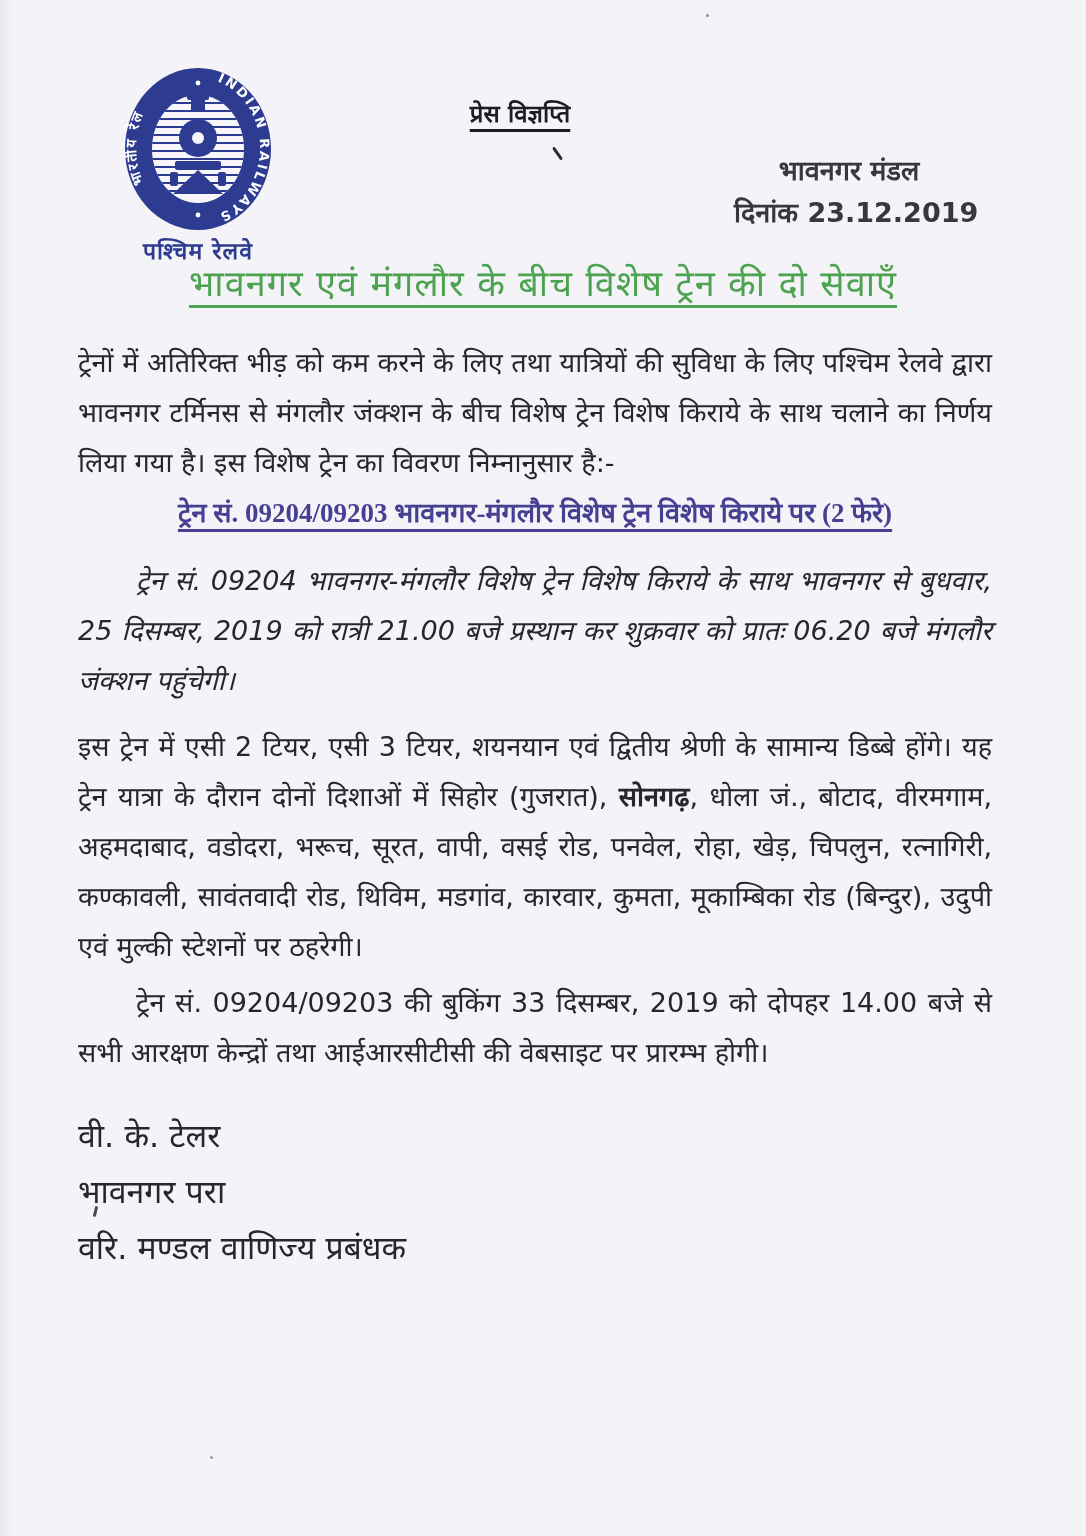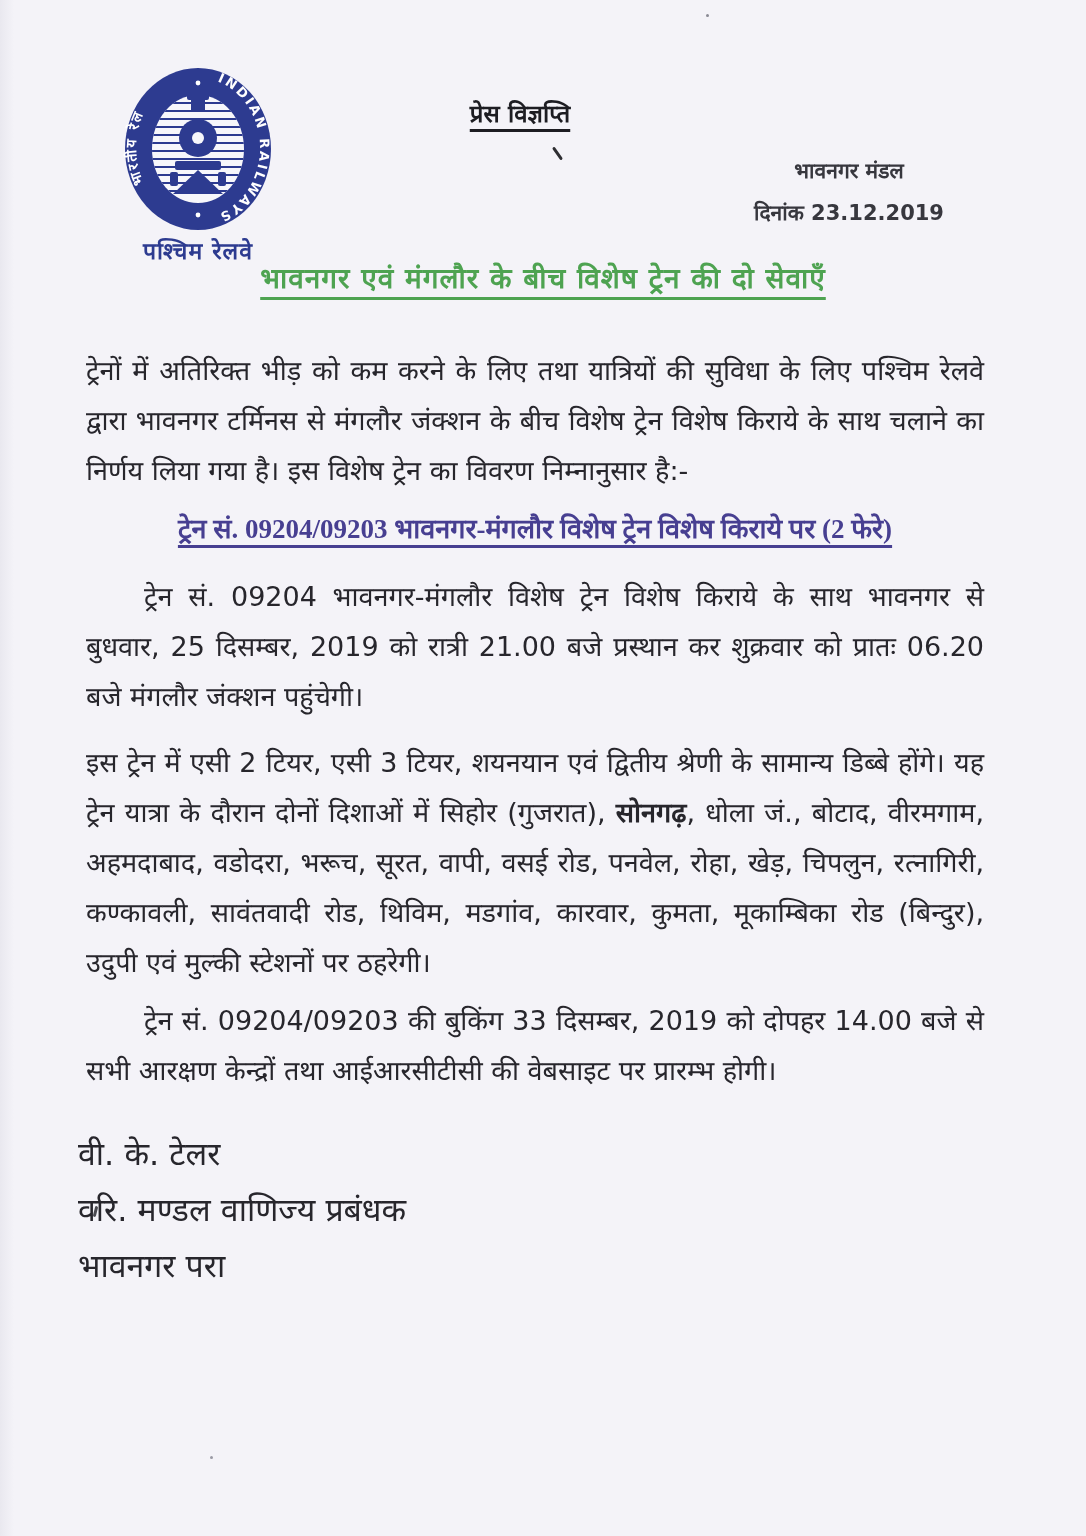--- a/index.html
+++ b/index.html
@@ -32,54 +32,54 @@
     position:absolute;top:96px;left:350px;width:340px;
     text-align:center;
     font-size:24px;font-weight:700;color:#1d1d22;
     text-decoration:underline;
     text-decoration-thickness:3px;
     text-underline-offset:7px;
   }
   .meta-block{
     position:absolute;top:150px;right:122px;width:230px;
     text-align:center;
-    font-size:21px;font-weight:600;color:#37373e;
+    font-size:27px;font-weight:600;color:#37373e;
     line-height:42px;white-space:nowrap;
   }
   
   .doc-title{
     position:absolute;top:258px;left:60px;right:60px;
     text-align:center;
-    font-size:28px;font-weight:700;color:#4ea351;
+    font-size:36px;font-weight:400;color:#4ea351;
     letter-spacing:1px;
     text-decoration:underline;
     text-decoration-thickness:3px;
     text-underline-offset:9px;
     white-space:nowrap;
   }
   
   .content{
     position:absolute;top:338px;left:78px;right:94px;
     font-size:27px;line-height:50px;color:#27262c;
     font-weight:500;
   }
-  .content p{margin:8px;text-align:justify;}
+  .content p{margin:0;text-align:justify;}
   .para-intro{margin-bottom:22px;}
   .subheading{
     text-align:center !important;
     font-weight:700;color:#473f91;
     text-decoration:underline;
     text-decoration-thickness:3px;
     text-underline-offset:7px;
     margin-bottom:18px !important;
     white-space:nowrap;
     font-family:Liberation Serif, serif;
   }
   .indent{text-indent:58px;}
-  .para-outbound{margin-bottom:16px !important;}
+  .para-outbound{margin-bottom:16px !important;font-style:italic;}
   .para-return{margin-bottom:12px !important;}
   .para-stops{margin-bottom:6px !important;}
   .bold-station{font-weight:700;}
   
   .signature{
     margin-top:30px;
     font-size:32px;line-height:56px;font-weight:500;
     color:#27262c;
   }
   .signature div{white-space:nowrap;}
@@ -162,22 +162,22 @@
 
     <p class="indent para-outbound">ट्रेन सं. 09204 भावनगर-मंगलौर विशेष ट्रेन विशेष किराये के साथ भावनगर से बुधवार, 25 दिसम्बर, 2019 को रात्री 21.00 बजे प्रस्थान कर शुक्रवार को प्रातः 06.20 बजे मंगलौर जंक्शन पहुंचेगी।</p>
 
 
     <p class="para-stops"><span>इस ट्रेन में एसी 2 टियर, एसी 3 टियर, शयनयान एवं द्वितीय श्रेणी के सामान्य डिब्बे होंगे। यह ट्रेन यात्रा के दौरान दोनों दिशाओं में सिहोर (गुजरात), </span><span class="bold-station">सोनगढ़</span><span>, धोला जं., बोटाद, वीरमगाम, अहमदाबाद, वडोदरा, भरूच, सूरत, वापी, वसई रोड, पनवेल, रोहा, खेड़, चिपलुन, रत्नागिरी, कण्कावली, सावंतवादी रोड, थिविम, मडगांव, कारवार, कुमता, मूकाम्बिका रोड (बिन्दुर), उदुपी एवं मुल्की स्टेशनों पर ठहरेगी।</span></p>
 
     <p class="indent">ट्रेन सं. 09204/09203 की बुकिंग 33 दिसम्बर, 2019 को दोपहर 14.00 बजे से सभी आरक्षण केन्द्रों तथा आईआरसीटीसी की वेबसाइट पर प्रारम्भ होगी।</p>
 
     <div class="signature">
       <div>वी. के. टेलर</div>
+      <div>भावनगर परा</div>
       <div>वरि. मण्डल वाणिज्य प्रबंधक</div>
-      <div>भावनगर परा</div>
     </div>
   </div>
 
   <div class="artifact artifact-slash"></div>
   <div class="artifact artifact-quote"></div>
   <div class="artifact artifact-dot-a"></div>
   <div class="artifact artifact-dot-b"></div>
 
 </div>
 

